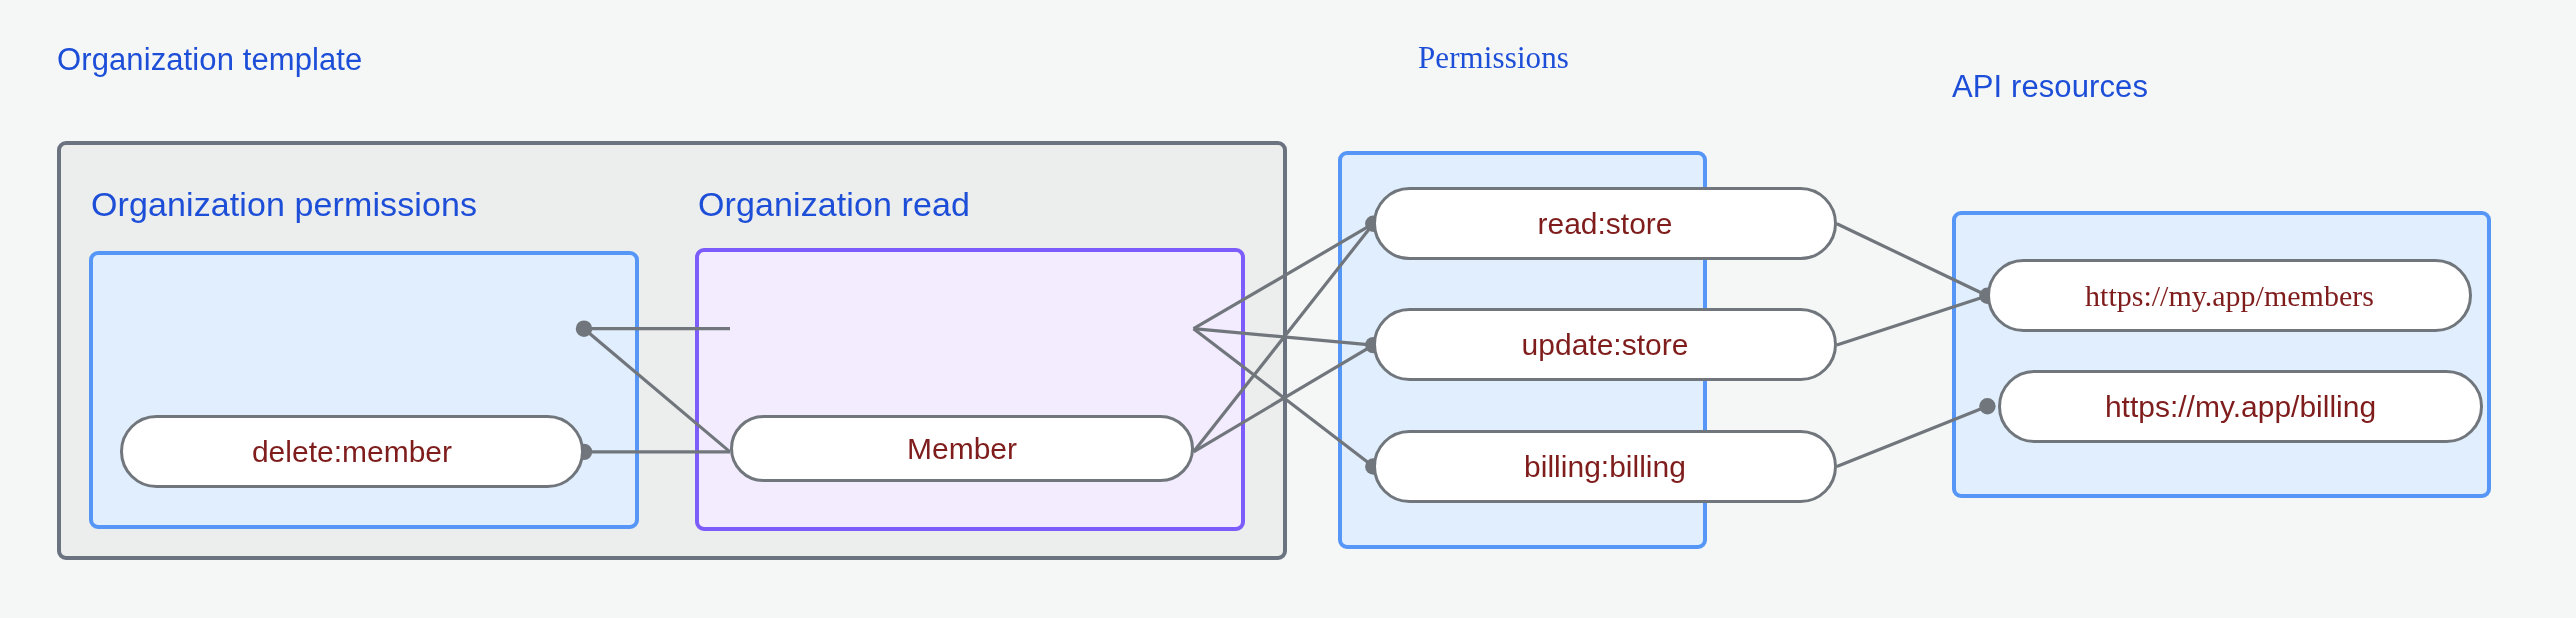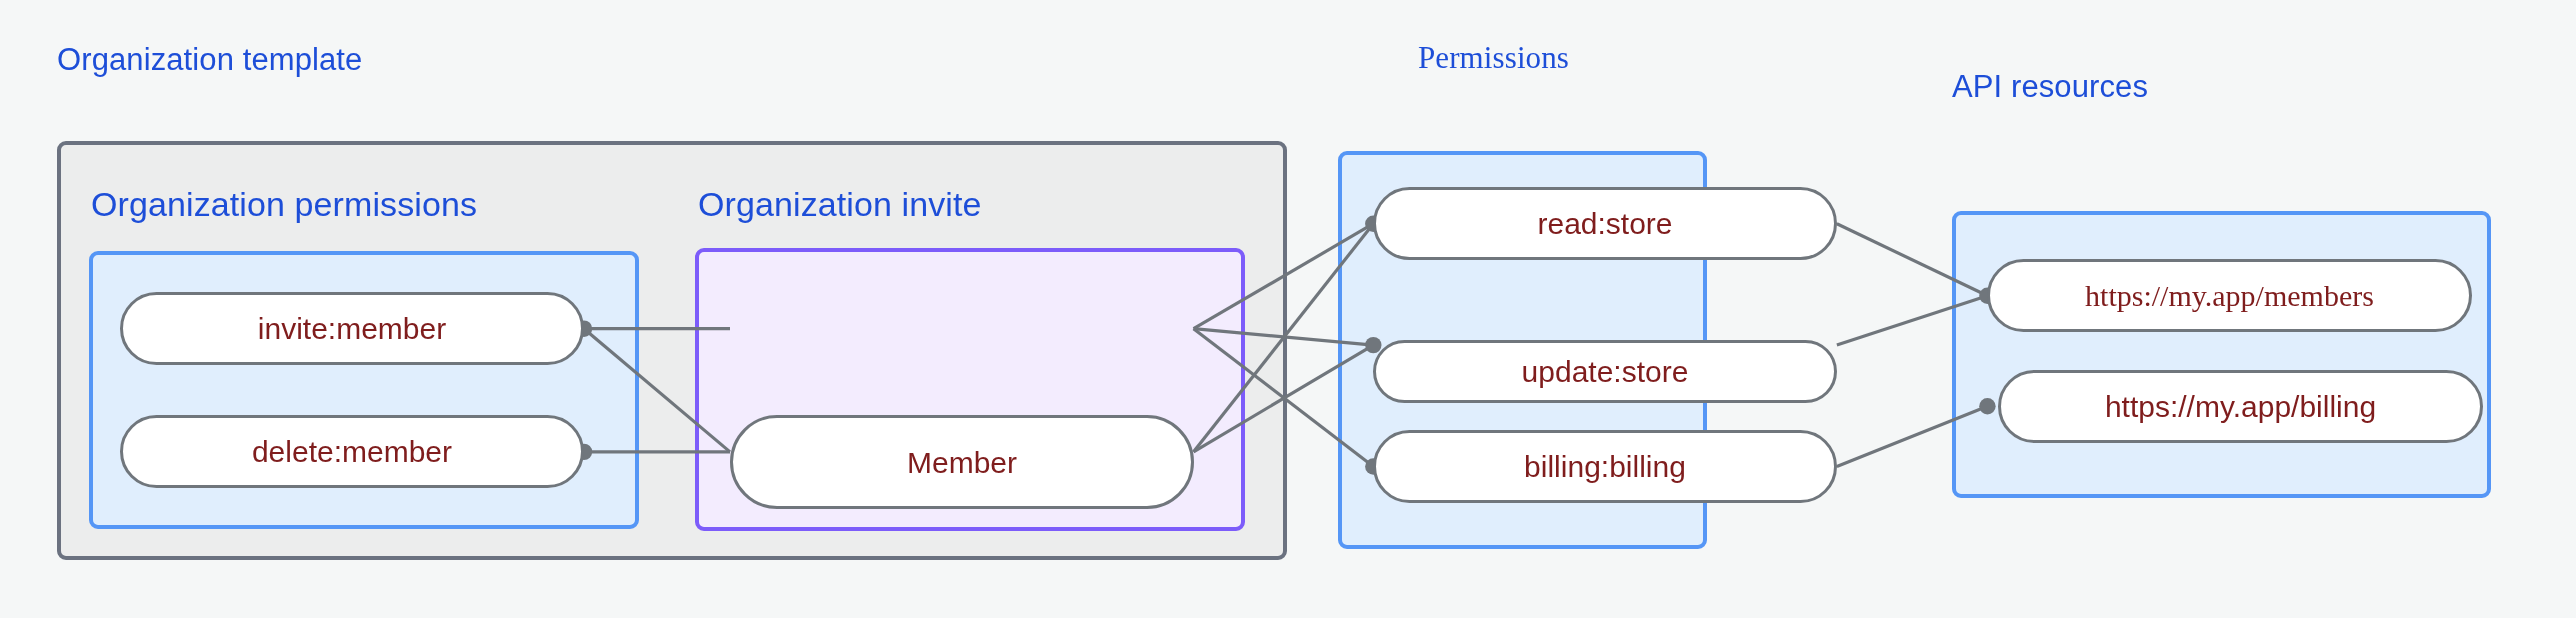--- a/index.html
+++ b/index.html
@@ -114,42 +114,41 @@
     </svg>
 
   <div class="group-title" style="left:57px; top:42px;">Organization template</div>
 
   <div class="group-box group-gray" style="left:57px; top:141px; width:1230px; height:419px;"></div>
 
   <div class="group-title inner" style="left:91px; top:187px;">Organization permissions</div>
 
   <div class="group-box group-blue" style="left:89px; top:251px; width:550px; height:278px;"></div>
 
-  <div class="group-title inner" style="left:698px; top:187px;">Organization invite</div>
+  <div class="group-title inner" style="left:698px; top:187px;">Organization read</div>
 
   <div class="group-box group-purple" style="left:695px; top:248px; width:550px; height:283px;"></div>
 
   <div class="group-title" style="left:1418px; top:40px;font-family:Liberation Serif, serif;">Permissions</div>
 
   <div class="group-box group-blue" style="left:1338px; top:151px; width:369px; height:398px;"></div>
 
   <div class="group-title" style="left:1952px; top:69px;">API resources</div>
 
   <div class="group-box group-blue" style="left:1952px; top:211px; width:539px; height:287px;"></div>
 
-  <div class="node" style="left:120px; top:292px; width:464px; height:73px;">invite:member</div>
 
   <div class="node" style="left:120px; top:415px; width:464px; height:73px;">delete:member</div>
 
 
-  <div class="node" style="left:730px; top:415px; width:464px; height:94px;">Member</div>
+  <div class="node" style="left:730px; top:415px; width:464px; height:67px;">Member</div>
 
   <div class="node" style="left:1373px; top:187px; width:464px; height:73px;">read:store</div>
 
-  <div class="node" style="left:1373px; top:308px; width:464px; height:63px;margin-top:32px;">update:store</div>
+  <div class="node" style="left:1373px; top:308px; width:464px; height:73px;">update:store</div>
 
   <div class="node" style="left:1373px; top:430px; width:464px; height:73px;">billing:billing</div>
 
   <div class="node" style="left:1987px; top:259px; width:485px; height:73px;font-family:Liberation Serif, serif;">https://my.app/members</div>
 
   <div class="node" style="left:1998px; top:370px; width:485px; height:73px;">https://my.app/billing</div>
 
 </div>
 
 

